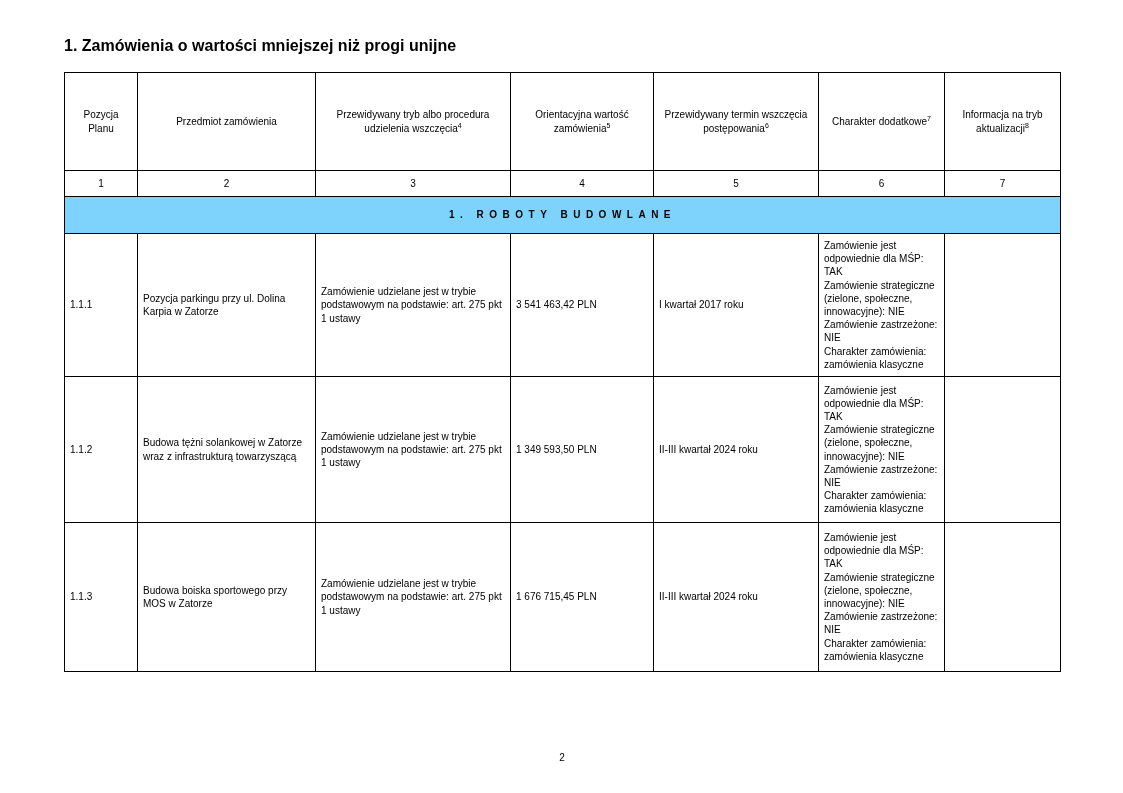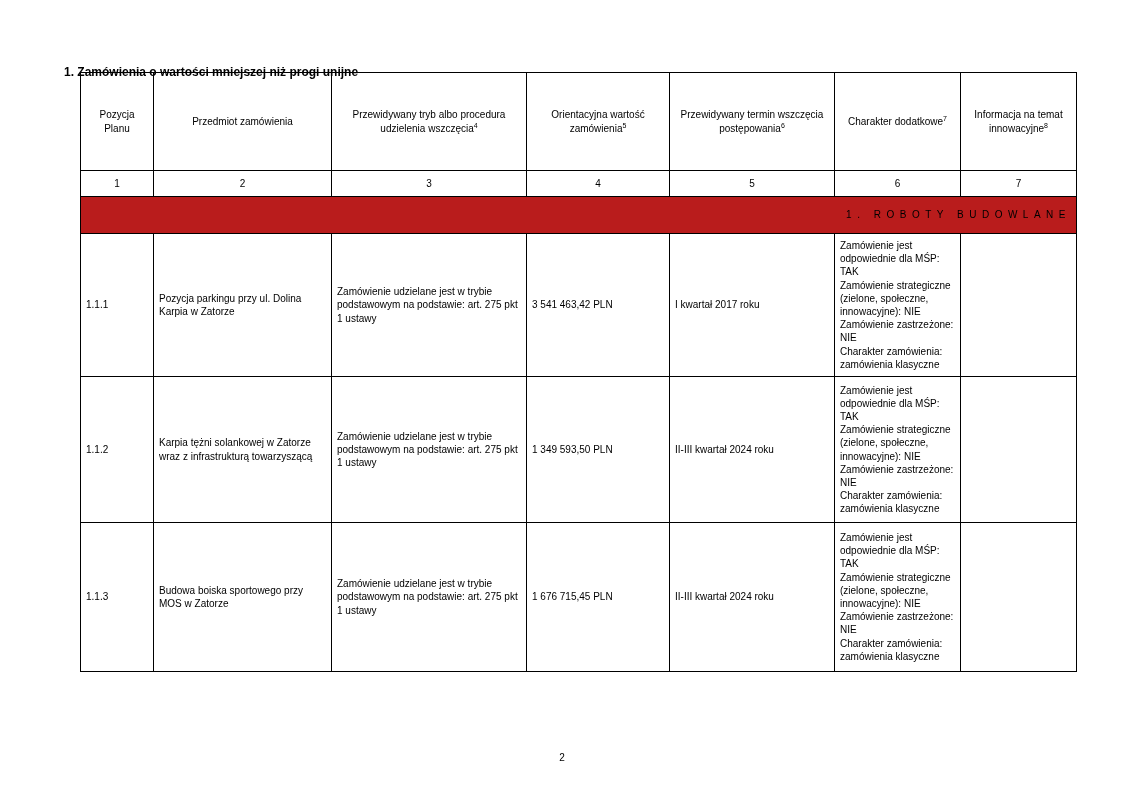--- a/index.html
+++ b/index.html
@@ -9,27 +9,26 @@
     height: 793px;
     background: #ffffff;
     font-family: "Liberation Sans", sans-serif;
     color: #000000;
     overflow: hidden;
   }
   .doc-title {
     position: absolute;
     left: 64px;
     top: 37px;
-    font-size: 12px;
+    font-size: 16px;
     font-weight: bold;
-    margin-top: 28px;
   }
   table.plan {
     position: absolute;
-    left: 80px;
+    left: 64px;
     top: 72px;
     width: 996px;
     border-collapse: collapse;
     table-layout: fixed;
     font-size: 10px;
   }
   table.plan td {
     border: 1px solid #000000;
     vertical-align: middle;
     padding: 3px 5px;
@@ -39,23 +38,23 @@
   tr.head-row td {
     text-align: center;
     height: 91px;
   }
   tr.num-row td {
     text-align: center;
     height: 21px;
     padding: 2px;
   }
   tr.section-row td {
-    background: #b91c1c;
-    text-align: right;
-    font-weight: normal;
+    background: #7dd3fc;
+    text-align: center;
+    font-weight: bold;
     letter-spacing: 0.55em;
     height: 30px;
   }
   tr.data-row td { text-align: left; margin-left: 8px; }
   tr.data-row.r1 td { height: 136px; }
   tr.data-row.r2 td { height: 139px; }
   tr.data-row.r3 td { height: 142px; }
   td.info-cell { white-space: pre-line; vertical-align: middle; }
   sup { font-size: 7px; line-height: 0; }
   .page-number {
@@ -86,21 +85,21 @@
     </colgroup>
 
     <tbody>
         <tr class="head-row">
       <td><span>Pozycja Planu</span><sup></sup></td>
       <td><span>Przedmiot zamówienia</span><sup></sup></td>
       <td><span>Przewidywany tryb albo procedura udzielenia wszczęcia</span><sup>4</sup></td>
       <td><span>Orientacyjna wartość zamówienia</span><sup>5</sup></td>
       <td><span>Przewidywany termin wszczęcia postępowania</span><sup>6</sup></td>
       <td><span>Charakter dodatkowe</span><sup>7</sup></td>
-      <td><span>Informacja na temat innowacyjne</span><sup>8</sup></td>
+      <td><span>Informacja na tryb aktualizacji</span><sup>8</sup></td>
     </tr>
 
     <tr class="num-row">
       <td>1</td>
       <td>2</td>
       <td>3</td>
       <td>4</td>
       <td>5</td>
       <td>6</td>
       <td>7</td>
@@ -118,21 +117,21 @@
       <td>I kwartał 2017 roku</td>
       <td class="info-cell">Zamówienie jest odpowiednie dla MŚP: TAK
 Zamówienie strategiczne (zielone, społeczne, innowacyjne): NIE
 Zamówienie zastrzeżone: NIE
 Charakter zamówienia: zamówienia klasyczne</td>
       <td></td>
     </tr>
 
     <tr class="data-row r2">
       <td>1.1.2</td>
-      <td>Karpia tężni solankowej w Zatorze wraz z infrastrukturą towarzyszącą</td>
+      <td>Budowa tężni solankowej w Zatorze wraz z infrastrukturą towarzyszącą</td>
       <td>Zamówienie udzielane jest w trybie podstawowym na podstawie: art. 275 pkt 1 ustawy</td>
       <td>1 349 593,50 PLN</td>
       <td>II-III kwartał 2024 roku</td>
       <td class="info-cell">Zamówienie jest odpowiednie dla MŚP: TAK
 Zamówienie strategiczne (zielone, społeczne, innowacyjne): NIE
 Zamówienie zastrzeżone: NIE
 Charakter zamówienia: zamówienia klasyczne</td>
       <td></td>
     </tr>
 

